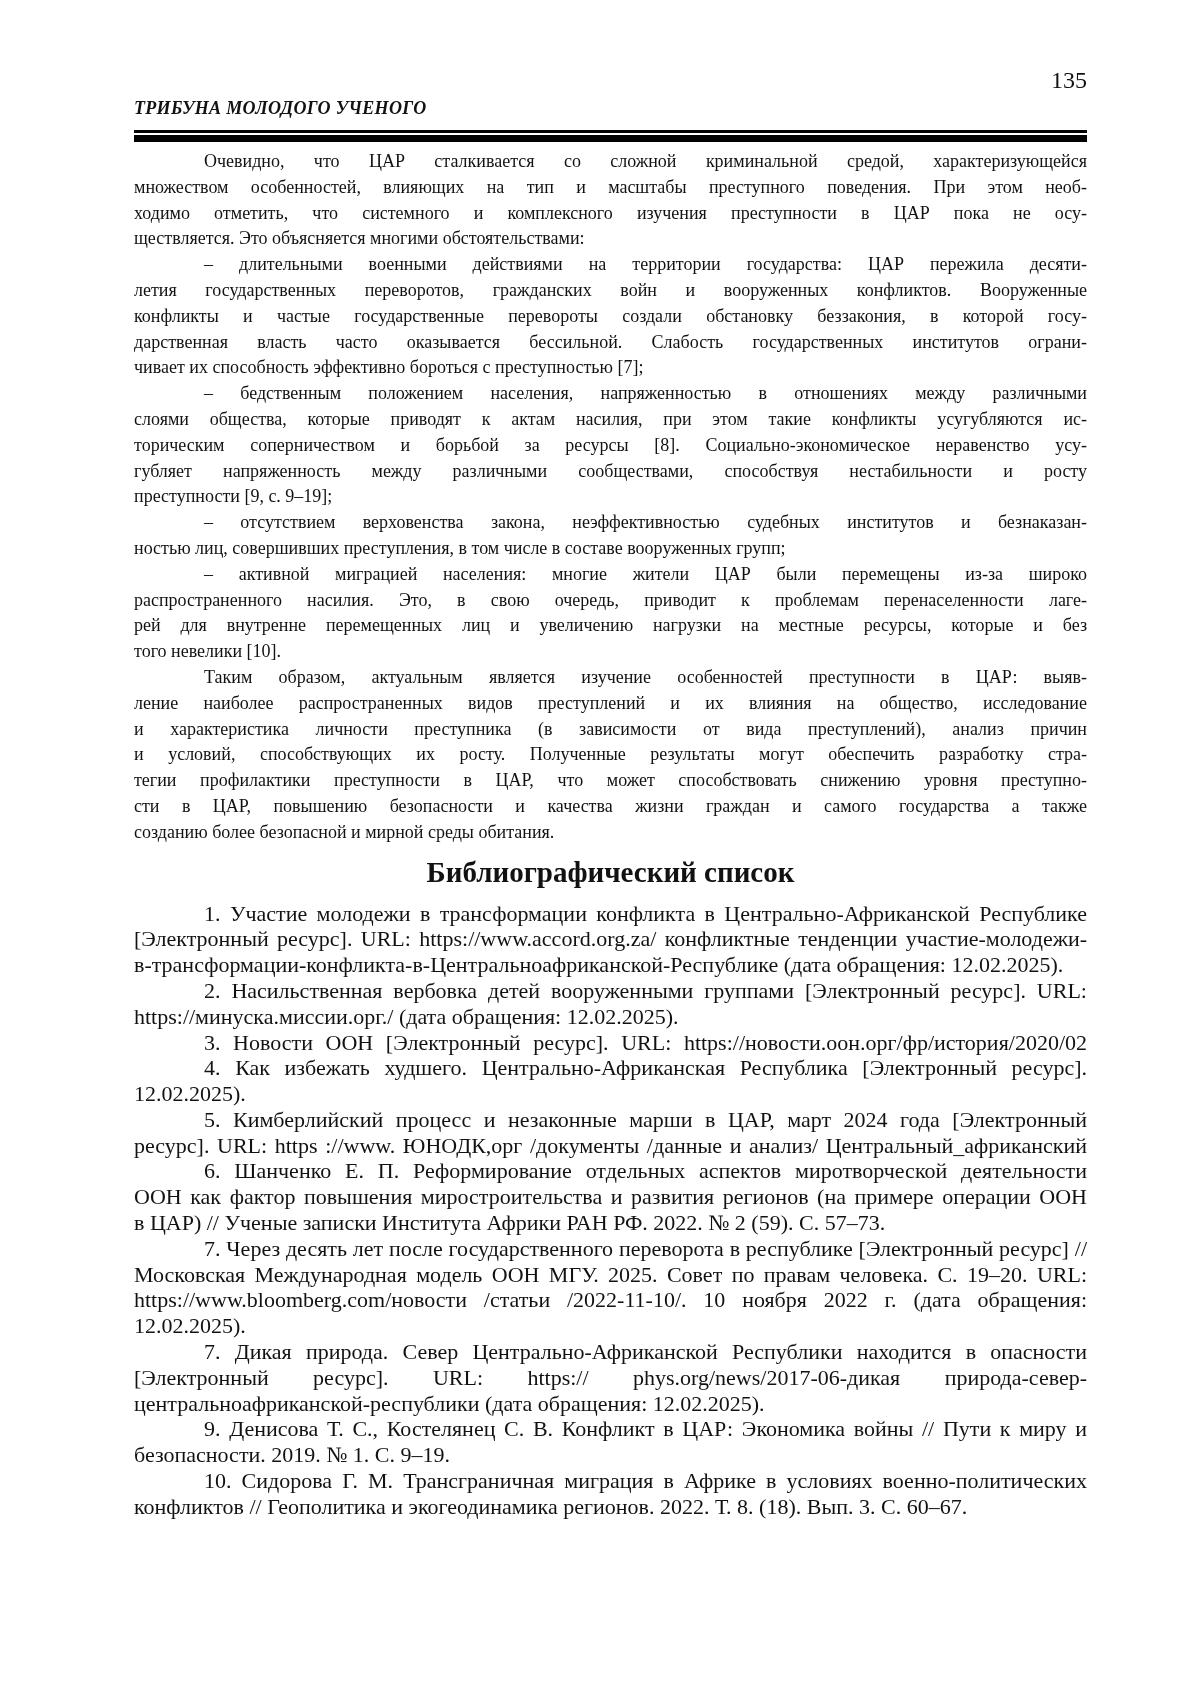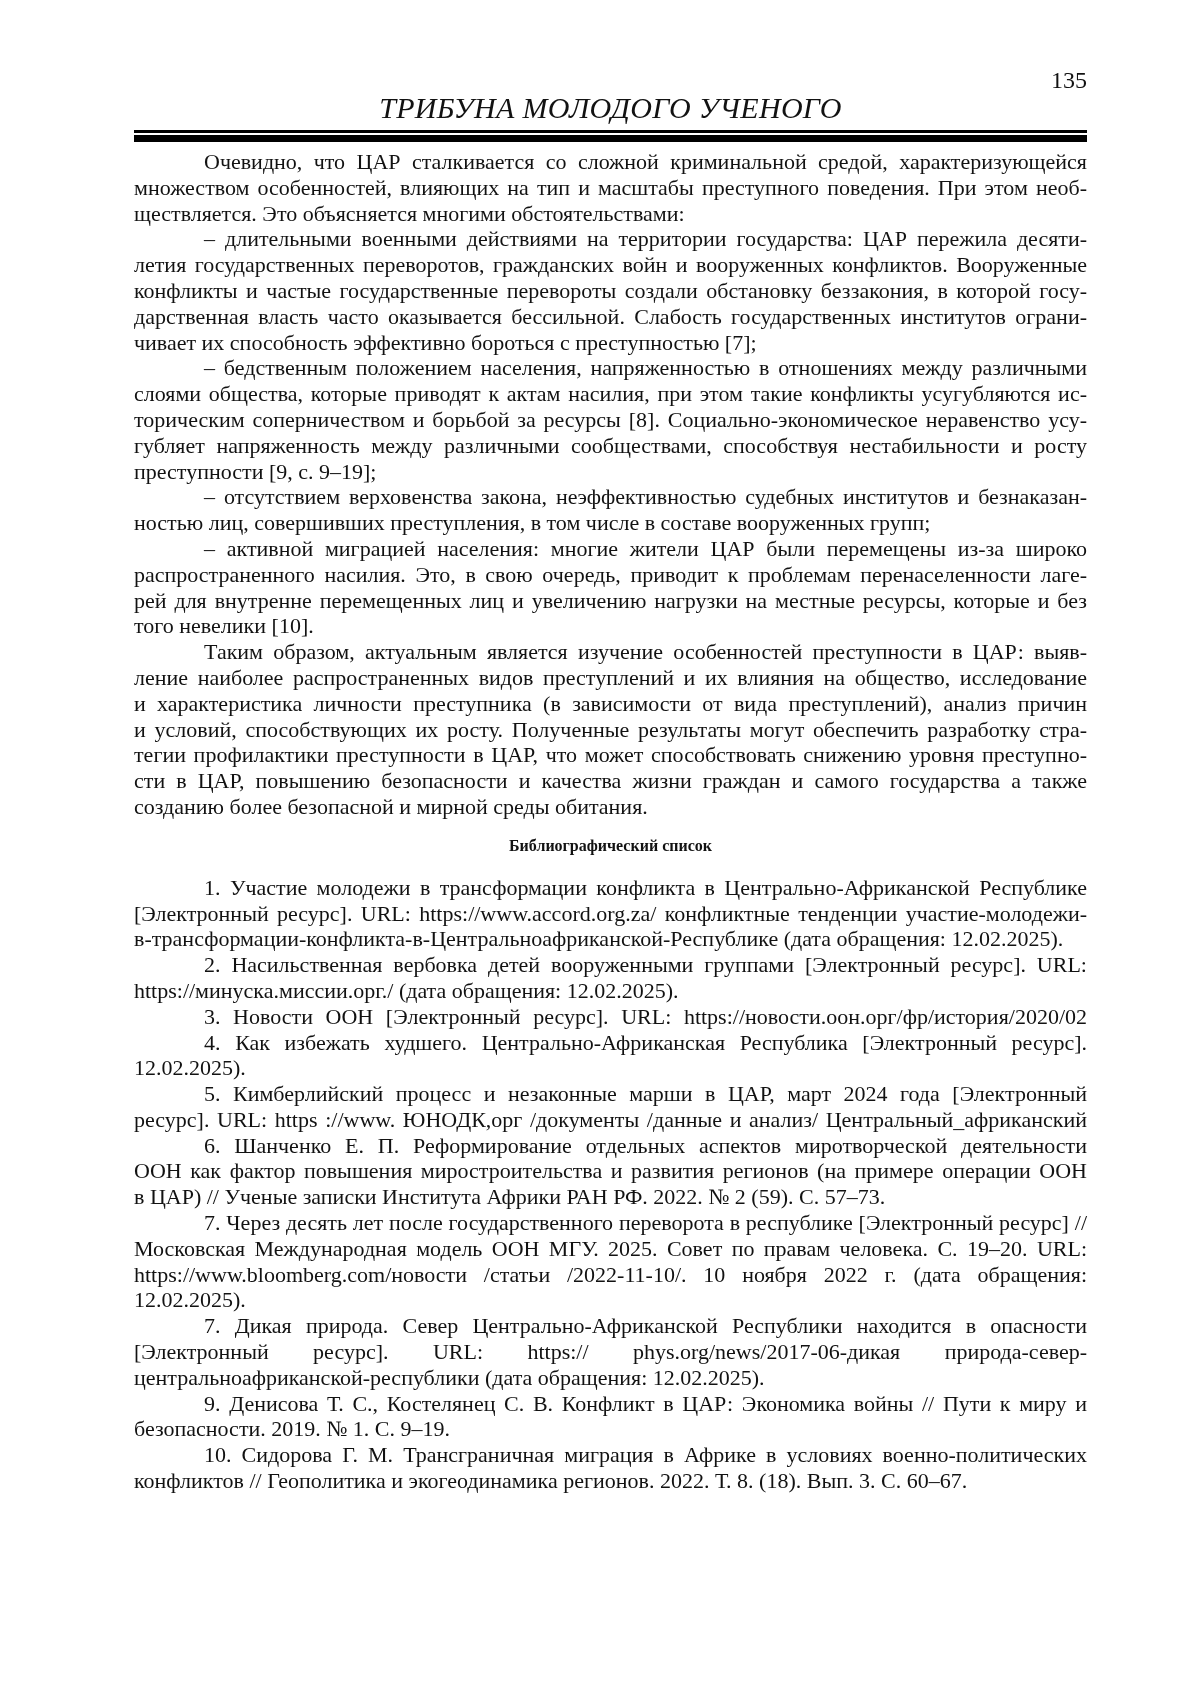--- a/index.html
+++ b/index.html
@@ -15,41 +15,40 @@
     padding: 66px 113px 0 134px;
     background: #ffffff;
     overflow: hidden;
   }
   .pagenum {
     text-align: right;
     font-size: 24px;
     line-height: 28px;
   }
   .running-title {
-    text-align: center;
-    font-weight: normal;
+    font-weight: bold;
     font-style: italic;
-    font-size: 30px;
+    font-size: 18px;
     line-height: 26px;
     letter-spacing: 0.3px;
     margin-top: 1px;
   }
   .rule { margin-top: 9px; }
   .rule-thin  { height: 0; border-top: 3px solid #000; }
   .rule-thick { height: 7px; background: #000; margin-top: 2px; }
-  .article { margin-top: 7px; font-size: 22px; line-height: 25.8px; }
+  .article { margin-top: 7px; font-size: 18px; line-height: 25.8px; }
   .bib     { font-size: 22px; line-height: 25.8px; }
   .para { margin: 0; }
   .tline { text-align: justify; text-align-last: justify; }
   .tline.first { text-indent: 70px; }
   .tline.last  { text-align-last: left; }
   .bib-heading {
     text-align: center;
     font-weight: bold;
-    font-size: 16px;
+    font-size: 29px;
     line-height: 26px;
     margin: 13px 0 16px 0;
   }
 </style>
 </head>
 <body>
 
 <div class="page">
 
   <div class="pagenum">135</div>
@@ -58,20 +57,21 @@
 
   <div class="rule">
     <div class="rule-thin"></div>
     <div class="rule-thick"></div>
   </div>
 
   <div class="article">
       <div class="para">
         <div class="tline first">Очевидно, что ЦАР сталкивается со сложной криминальной средой, характеризующейся</div>
         <div class="tline">множеством особенностей, влияющих на тип и масштабы преступного поведения. При этом необ-</div>
+        <div class="tline">ходимо отметить, что системного и комплексного изучения преступности в ЦАР пока не осу-</div>
         <div class="tline last">ществляется. Это объясняется многими обстоятельствами:</div>
       </div>
       <div class="para">
         <div class="tline first">– длительными военными действиями на территории государства: ЦАР пережила десяти-</div>
         <div class="tline">летия государственных переворотов, гражданских войн и вооруженных конфликтов. Вооруженные</div>
         <div class="tline">конфликты и частые государственные перевороты создали обстановку беззакония, в которой госу-</div>
         <div class="tline">дарственная власть часто оказывается бессильной. Слабость государственных институтов ограни-</div>
         <div class="tline last">чивает их способность эффективно бороться с преступностью [7];</div>
       </div>
       <div class="para">

